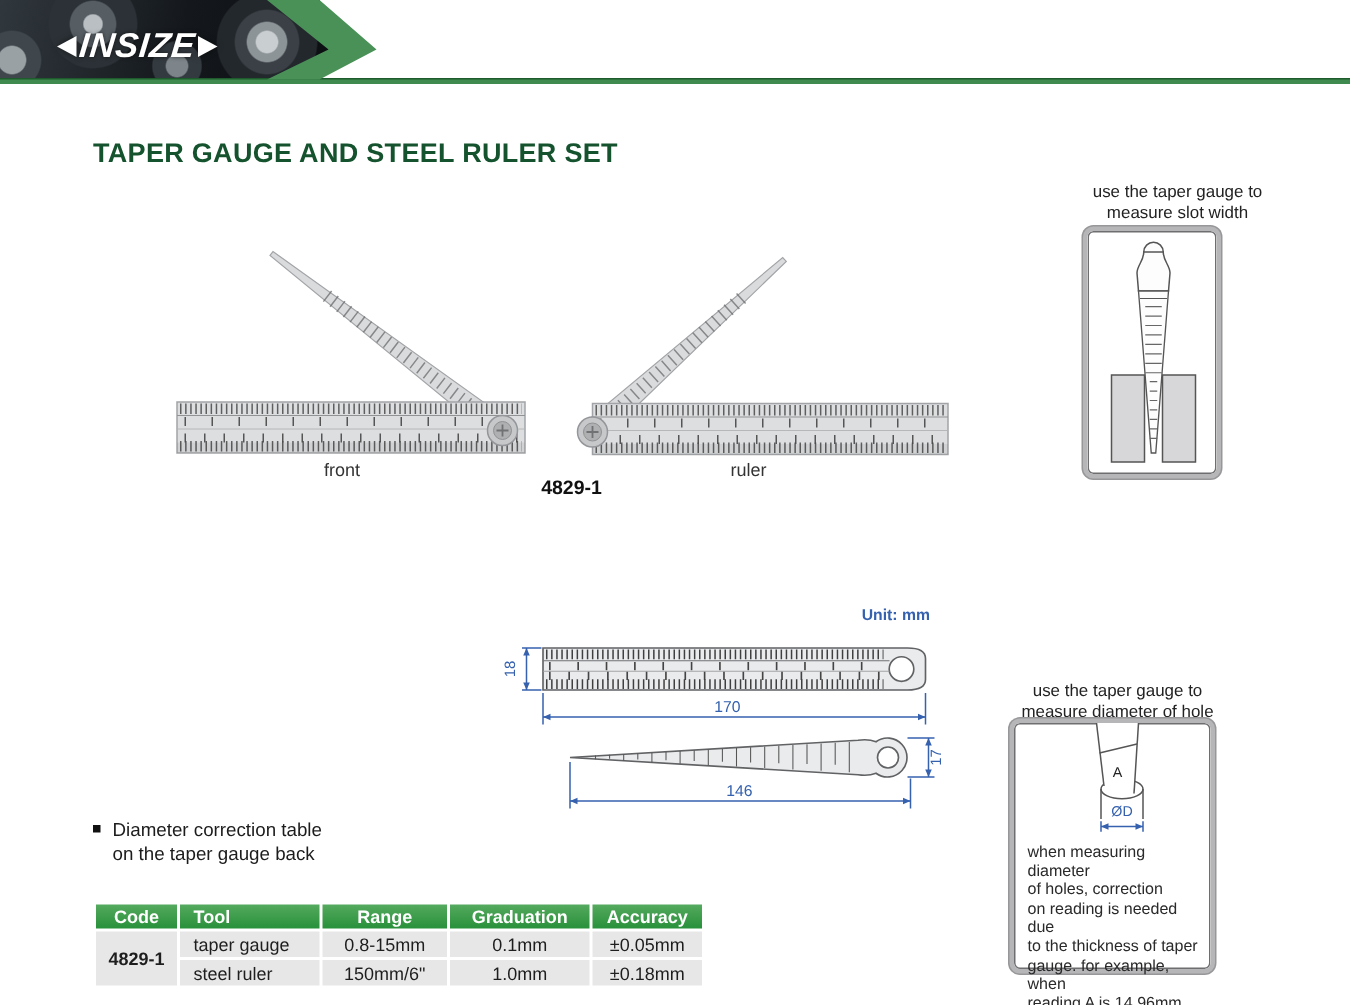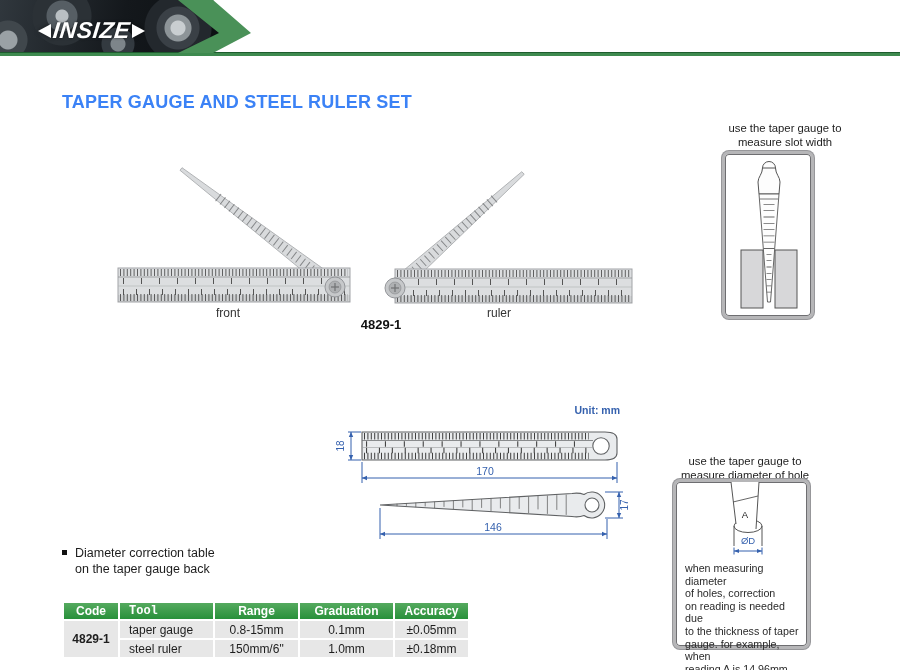--- a/index.html
+++ b/index.html
@@ -20,21 +20,21 @@
   .brand-text{color:#fff;font-size:23px;font-weight:bold;font-style:italic;
     letter-spacing:.5px;transform:skewX(-6deg);text-shadow:0 0 3px rgba(0,0,0,.6);}
   .arrow-l{width:0;height:0;border-top:7px solid transparent;border-bottom:7px solid transparent;
     border-right:13px solid #fff;filter:drop-shadow(0 0 2px rgba(0,0,0,.5));}
   .arrow-r{width:0;height:0;border-top:7px solid transparent;border-bottom:7px solid transparent;
     border-left:13px solid #fff;filter:drop-shadow(0 0 2px rgba(0,0,0,.5));}
   .green-line{left:0;top:52px;width:900px;height:3px;background:#3e8a4f;border-top:1px solid #1e5c2e;}
   .chevron-svg{left:175px;top:0;}
 
   
-  .page-title{left:62px;top:92px;font-size:18px;font-weight:bold;color:#3b82f6;letter-spacing:.2px;}
+  .page-title{left:62px;top:92px;font-size:18px;font-weight:bold;color:#14532d;letter-spacing:.2px;}
 
   
   .photo-label{font-size:12px;color:#333;text-align:left;}
   .code-label{font-size:13px;font-weight:bold;color:#111;text-align:center;}
 
   
   .ill-caption{font-size:11.3px;color:#222;text-align:center;white-space:pre-line;line-height:13.5px;}
   .ill-box{background:#fff;border:3px solid #b6b6b8;border-radius:7px;
     box-shadow:0 0 0 1px #97979a, inset 0 0 0 1px #6e6e71;}
   .hole-note{left:9px;top:80px;width:120px;font-size:10.7px;line-height:12.6px;color:#2a2a2a;white-space:pre-line;}
@@ -46,21 +46,21 @@
   .feature-text{font-size:12.5px;line-height:16px;color:#1c1c1c;white-space:pre-line;}
 
   
   .unit-label{left:540px;top:404px;width:80px;text-align:right;color:#3561ae;font-size:10.5px;font-weight:bold;}
 
   
   .spec-table{left:62px;top:601px;}
   table.spec{border-collapse:separate;border-spacing:2px;}
   table.spec th{background:linear-gradient(#55aa5f,#28903a);color:#fff;font-size:12px;font-weight:bold;
     height:14px;padding:1px 4px;text-align:center;}
-  table.spec th.th-tool{text-align:left;padding-left:9px;font-family:Liberation Mono, monospace;}
+  table.spec th.th-tool{text-align:left;padding-left:9px;}
   table.spec td{background:#e7e7e7;font-size:12px;color:#1e1e1e;height:15px;padding:1px 4px;text-align:center;}
   table.spec td.cell-code{font-weight:bold;}
   table.spec td.cell-tool{text-align:left;padding-left:9px;margin-top:24px;}
 </style>
 </head>
 <body>
 
 <div class="page">
 
   <div class="abs hero-photo">

